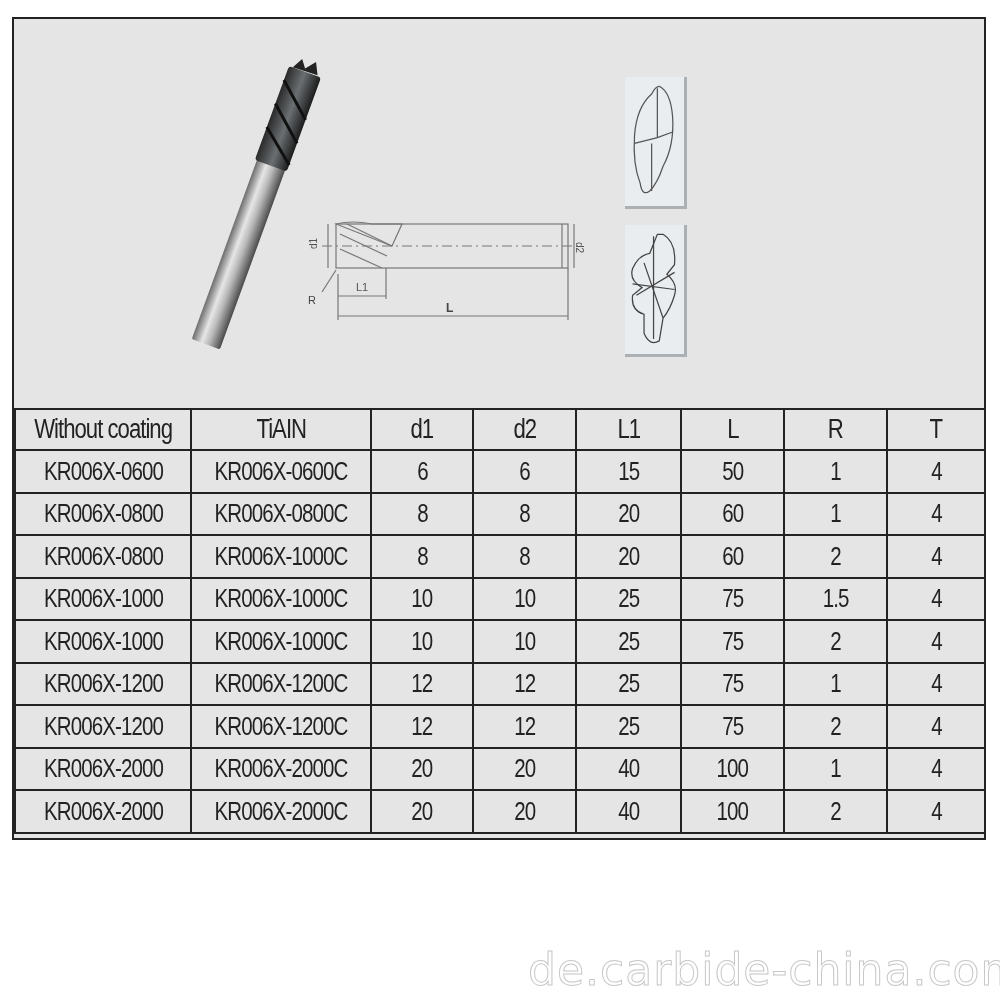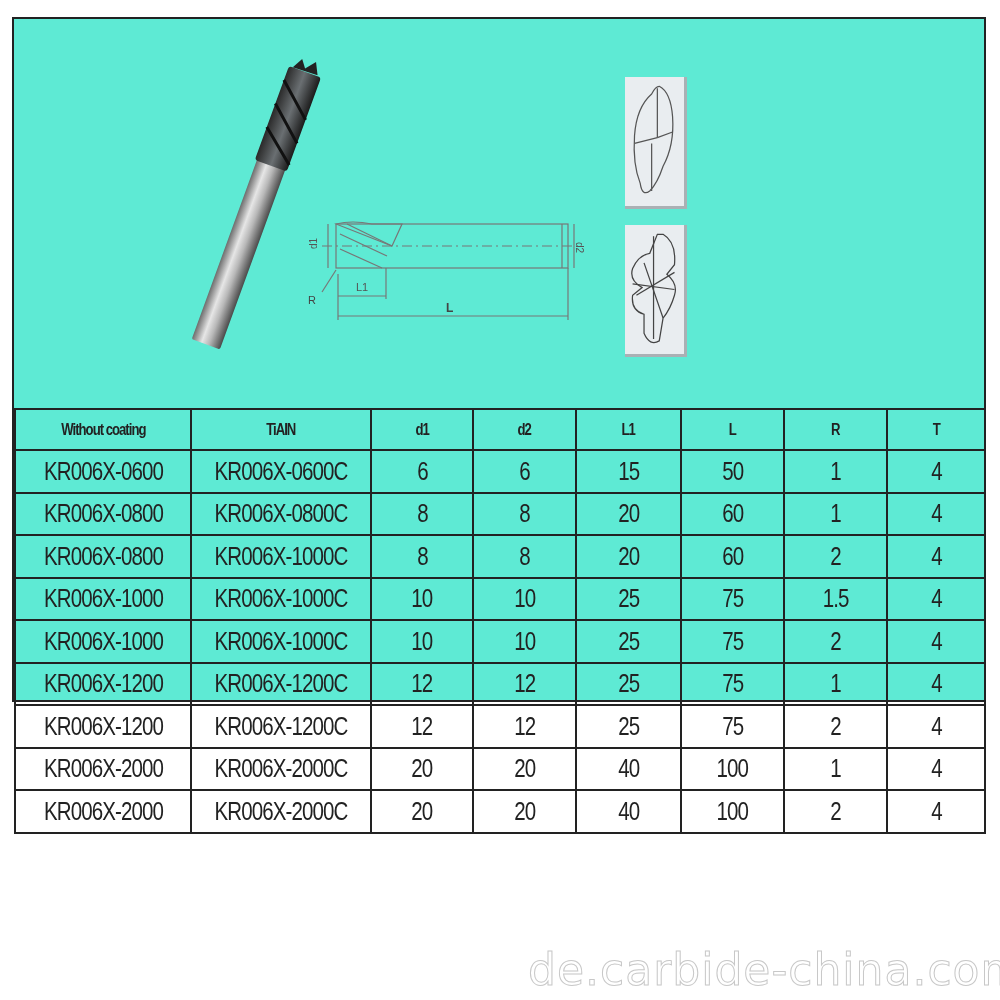--- a/index.html
+++ b/index.html
@@ -1,27 +1,27 @@
 <!DOCTYPE html>
 <html><head>
 <meta charset="utf-8">
 <style>
   html, body { margin:0; padding:0; background:#ffffff; }
   body { width:1000px; height:1000px; position:relative; overflow:hidden; font-family:"Liberation Sans", sans-serif; }
-  .sheet { position:absolute; left:12px; top:17px; width:974px; height:685px; border:2px solid #222; box-sizing:border-box; background:#5eead4; }
+  .sheet { position:absolute; left:12px; top:17px; width:974px; height:823px; border:2px solid #222; box-sizing:border-box; background:#e5e5e5; }
   .figure-area { position:absolute; left:0; top:0; width:100%; height:391px; border-bottom:2px solid #222; box-sizing:border-box; }
   .photo { position:absolute; left:170px; top:20px; width:150px; height:330px; }
   .drawing { position:absolute; left:278px; top:175px; width:320px; height:130px; }
   .section { position:absolute; width:62px; background:#e9edf0; border-right:3px solid #aab0b4; border-bottom:3px solid #aab0b4; box-sizing:border-box; }
   .section.top { left:611px; top:58px; height:132px; }
   .section.bottom { left:611px; top:206px; height:132px; }
   .section svg { width:100%; height:100%; }
   table.spec { position:absolute; left:0; top:389px; width:970px; border-collapse:collapse; table-layout:fixed; }
   table.spec th, table.spec td { border:2px solid #222; text-align:center; padding:0; height:40.5px; color:#222; }
-  table.spec th { font-weight:bold; font-size:16px; letter-spacing:-1.2px; height:39px; }
+  table.spec th { font-weight:normal; font-size:27px; letter-spacing:-1.2px; height:39px; }
   table.spec td { font-size:25px; letter-spacing:-1.1px; transform-origin:center; }
   .cond { display:inline-block; transform:scaleX(0.82); }
   .watermark { position:absolute; left:528px; top:944px; font-size:44px; color:rgba(255,255,255,0.85); -webkit-text-stroke:1px #c8c8c8; letter-spacing:1px; font-family:"DejaVu Sans", sans-serif; font-weight:normal; pointer-events:none; white-space:nowrap; }
 </style>
 </head>
 <body>
 
 <div class="sheet">
   <div class="figure-area">
 

